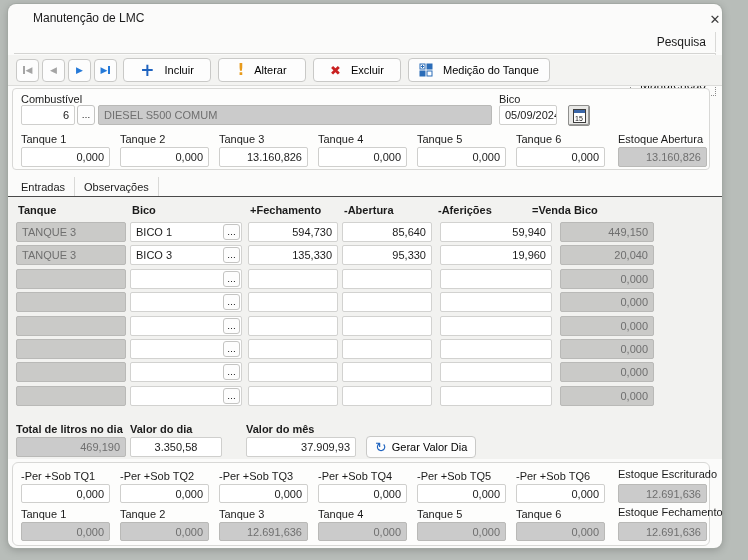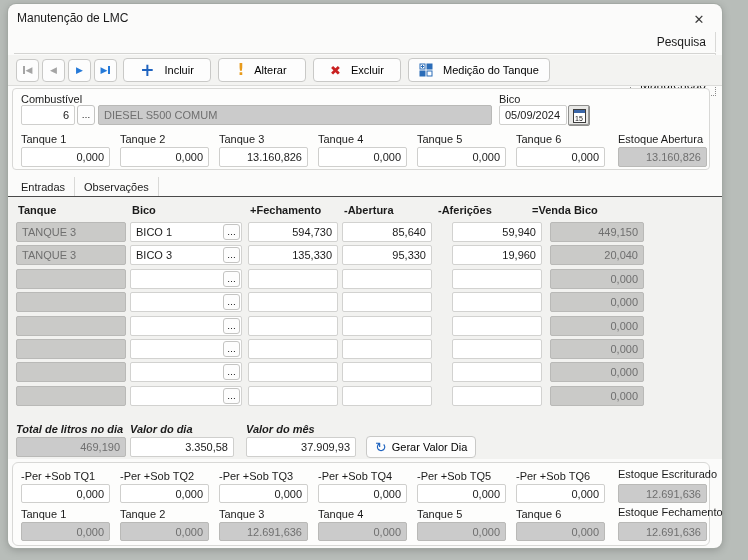--- a/index.html
+++ b/index.html
@@ -4,21 +4,21 @@
 <style>
   * { margin:0; padding:0; box-sizing:border-box; }
   html,body { width:748px; height:560px; overflow:hidden; }
   body { background:#b8bdb9; font-family:"Liberation Sans", sans-serif; color:#1b1b1b; }
 
   .window { position:absolute; left:8px; top:4px; width:714px; height:544px;
             background:#fbfbfa; border-radius:8px;
             box-shadow:0 0 0 1px #a3a9a4, 0 2px 8px rgba(0,0,0,.22); }
 
   
-  .titlebar { position:absolute; left:0; top:0; width:100%; height:28px; }
+  .titlebar { position:absolute; left:16px; top:0; width:100%; height:28px; }
   .title { position:absolute; left:9px; top:7px; font-size:12px; }
   .close-btn { position:absolute; right:14px; top:6px; width:18px; height:18px; border:0;
                background:transparent; font-size:13px; color:#3c3c3c; cursor:default;
                font-family:"DejaVu Sans",sans-serif; }
 
   
   .main-tabs { position:absolute; left:6px; top:28px; height:22px; display:flex; align-items:flex-end;
                width:702px; border-bottom:1px solid #d4d4d2; font-size:12px;flex-direction:column; }
   .mtab { padding:3px 9px 3px 9px; border-right:1px solid #d9d9d7; margin-bottom:1px; }
   .mtab:last-child { border-right:0; }
@@ -39,21 +39,21 @@
   .btn-incluir { width:88px; margin-left:3px; }
   .btn-alterar { width:88px; margin-left:4px; }
   .btn-excluir { width:88px; margin-left:4px; }
   .btn-medicao { margin-left:4px; }
   .ic-plus { color:#1f63bf; font-size:17px; font-weight:bold; line-height:1; }
   .ic-excl { color:#e89b1c; font-size:15px; font-weight:bold; line-height:1; }
   .ic-x    { color:#c92121; font-size:13px; line-height:1; }
 
   
   .lbl { position:absolute; font-size:11px; white-space:nowrap; }
-  .lbl.b { font-weight:bold;font-style:italic; }
+  .lbl.b { font-weight:bold; }
   .fld { position:absolute; height:20px; background:#fff; border:1px solid #cfcfcd; border-radius:2px;
          font-size:11px; line-height:18px; padding:0 5px; white-space:nowrap; overflow:hidden; }
   .fld.num { text-align:right; }
   .fld.ro { background:#cbcbcb; border-color:#b9b9b7; color:#6f6f6f; }
 
   
   .fuel-panel { position:absolute; left:4px; top:84px; width:698px; height:82px;
                 background:#fdfdfc; border:1px solid #d8d8d6; border-radius:4px; }
   .mini-btn { position:absolute; height:20px; background:#fdfdfd; border:1px solid #c4c4c2; border-radius:3px;
               font-size:9px; line-height:10px; text-align:center; padding:0; }
@@ -76,21 +76,21 @@
   .ghead { position:absolute; top:7px; font-size:11px; font-weight:bold; white-space:nowrap; }
   .grow { position:absolute; left:8px; display:flex; height:20px; }
   .cell { height:20px; border:1px solid #d2d2d0; border-radius:2px; background:#fff;
           font-size:11px; line-height:18px; padding:0 5px; white-space:nowrap; overflow:hidden; }
   .cell.num { text-align:right; }
   .cell.ro { background:#cacac8; border-color:#b9b9b7; color:#6f6f6f; }
   .c-tq   { width:110px; }
   .c-bico { width:112px; margin-left:4px; position:relative; padding-right:22px; }
   .c-fech { width:90px; margin-left:6px; }
   .c-abe  { width:90px; margin-left:4px; }
-  .c-afe  { width:90px; margin-left:20px; }
+  .c-afe  { width:112px; margin-left:8px; }
   .c-ven  { width:94px; margin-left:8px; }
   .lookup { position:absolute; right:1px; top:1px; width:17px; height:16px; background:#fdfdfd;
             border:1px solid #c4c4c2; border-radius:3px; font-size:9px; line-height:8px; padding:0; }
 
   .gerar-btn { position:absolute; left:358px; top:239px; height:22px; padding:0 8px;
                background:#fdfdfd; border:1px solid #c9c9c7; border-radius:4px;
                font-size:11px; display:flex; align-items:center; gap:5px; }
   .ic-refresh { color:#1f63bf; font-size:14px; line-height:1; font-family:"DejaVu Sans",sans-serif; }
 
   
@@ -153,21 +153,21 @@
     </button>
   </div>
 
   <div class="fuel-panel">
     <span class="lbl" style="left:8px; top:4px;">Combustível</span>
     <div class="fld num" style="left:8px; top:16px; width:54px;">6</div>
     <button class="mini-btn" style="left:64px; top:16px; width:18px;">…</button>
     <div class="fld ro" style="left:85px; top:16px; width:394px;">DIESEL S500 COMUM</div>
 
     <span class="lbl" style="left:486px; top:4px;">Bico</span>
-    <div class="fld" style="left:486px; top:16px; width:68px;">05/09/2024</div>
+    <div class="fld" style="left:486px; top:16px; width:58px;">05/09/2024</div>
     <button class="cal-btn" style="left:555px; top:16px;">
       <span class="cal-ic">
         <span class="strip"></span>
         <span class="day">15</span>
       </span>
     </button>
 
     <span class="lbl" style="left:8px; top:44px;">Tanque 1</span>
     <span class="lbl" style="left:107px; top:44px;">Tanque 2</span>
     <span class="lbl" style="left:206px; top:44px;">Tanque 3</span>
@@ -260,21 +260,21 @@
       <div class="cell num c-fech"></div>
       <div class="cell num c-abe"></div>
       <div class="cell num c-afe"></div>
       <div class="cell num ro c-ven">0,000</div>
     </div>
 
     <span class="lbl b" style="left:8px; top:226px;">Total de litros no dia</span>
     <span class="lbl b" style="left:122px; top:226px;">Valor do dia</span>
     <span class="lbl b" style="left:238px; top:226px;">Valor do mês</span>
     <div class="fld num ro" style="left:8px; top:240px; width:110px;">469,190</div>
-    <div class="fld num" style="left:122px; top:240px; width:104px;">3.350,58</div>
+    <div class="fld num" style="left:122px; top:240px; width:92px;text-align:center;">3.350,58</div>
     <div class="fld num" style="left:238px; top:240px; width:110px;">37.909,93</div>
     <button class="gerar-btn">
       <span class="ic-refresh">↻</span>
       <span>Gerar Valor Dia</span>
     </button>
   </div>
 
   <div class="bottom-panel">
     <span class="lbl" style="left:8px; top:7px;">-Per +Sob TQ1</span>
     <span class="lbl" style="left:107px; top:7px;">-Per +Sob TQ2</span>

